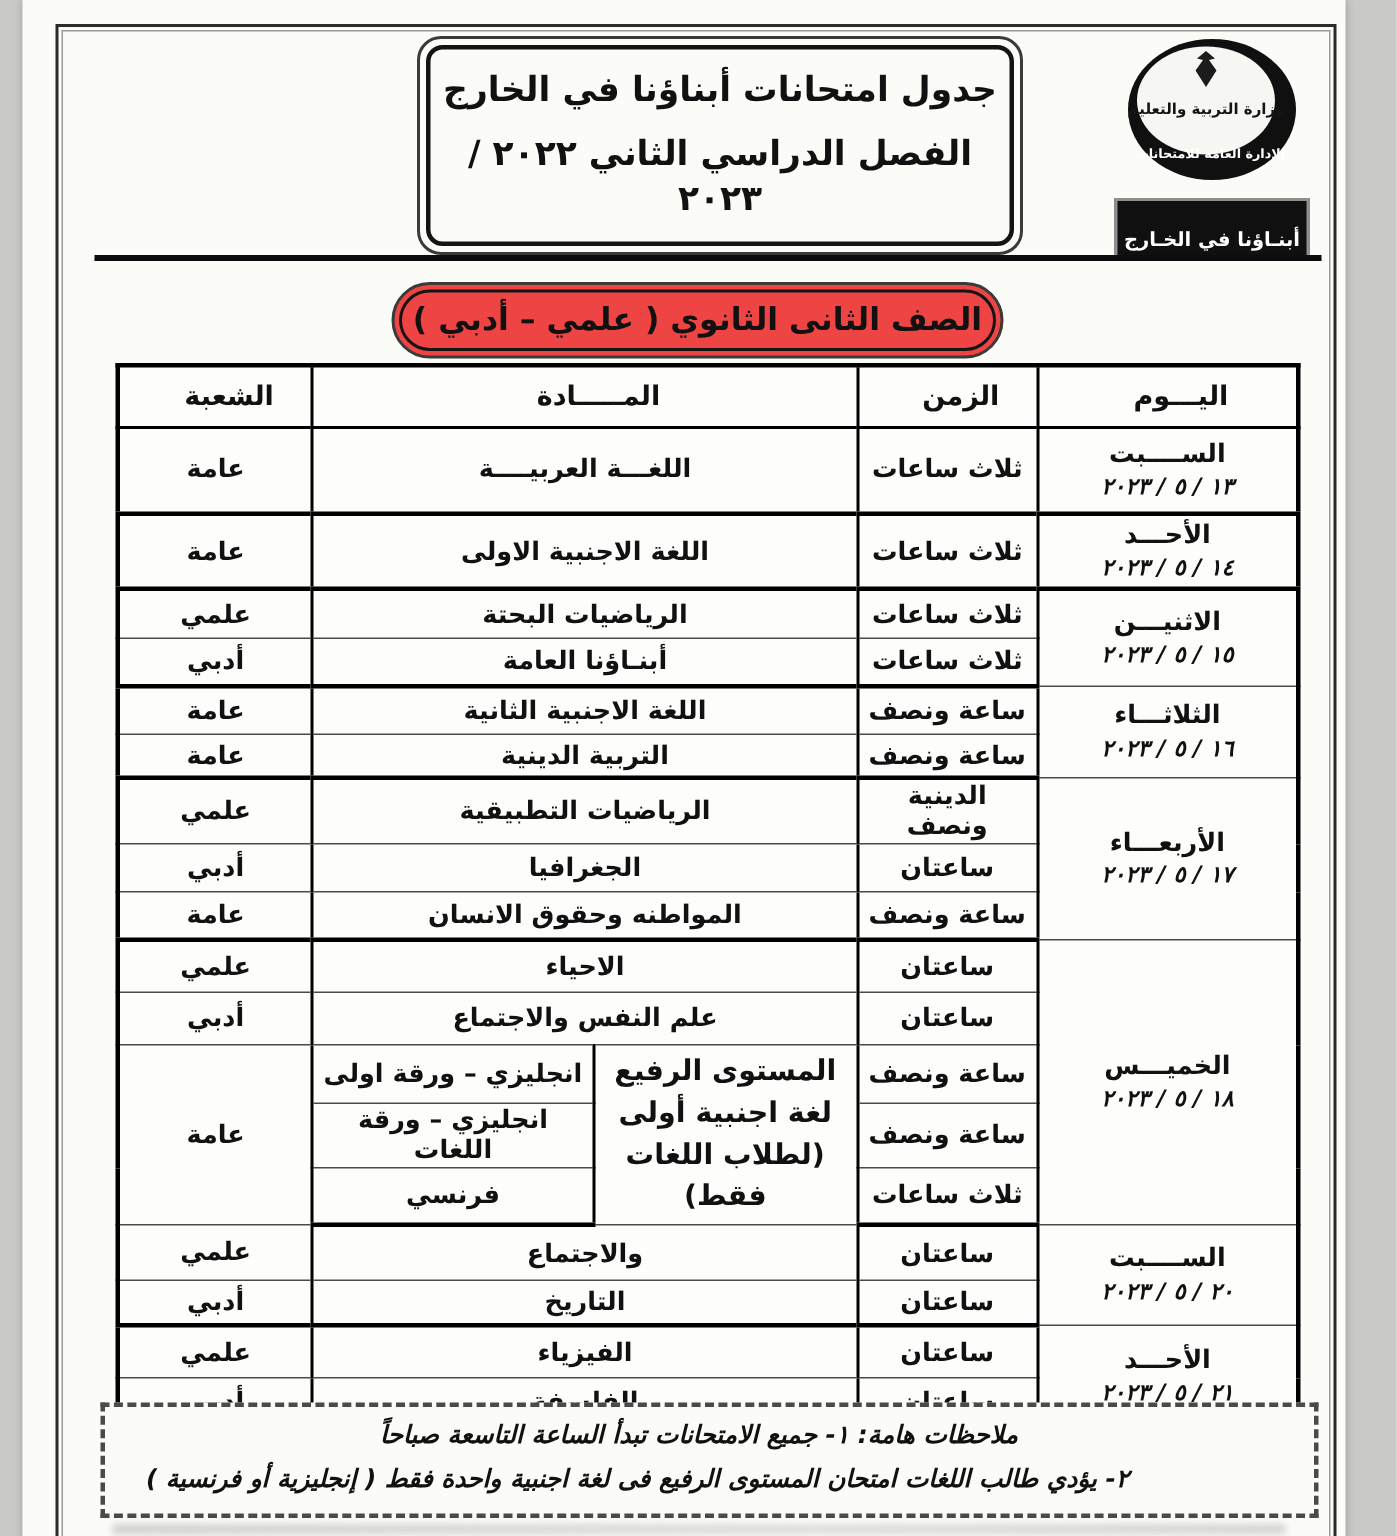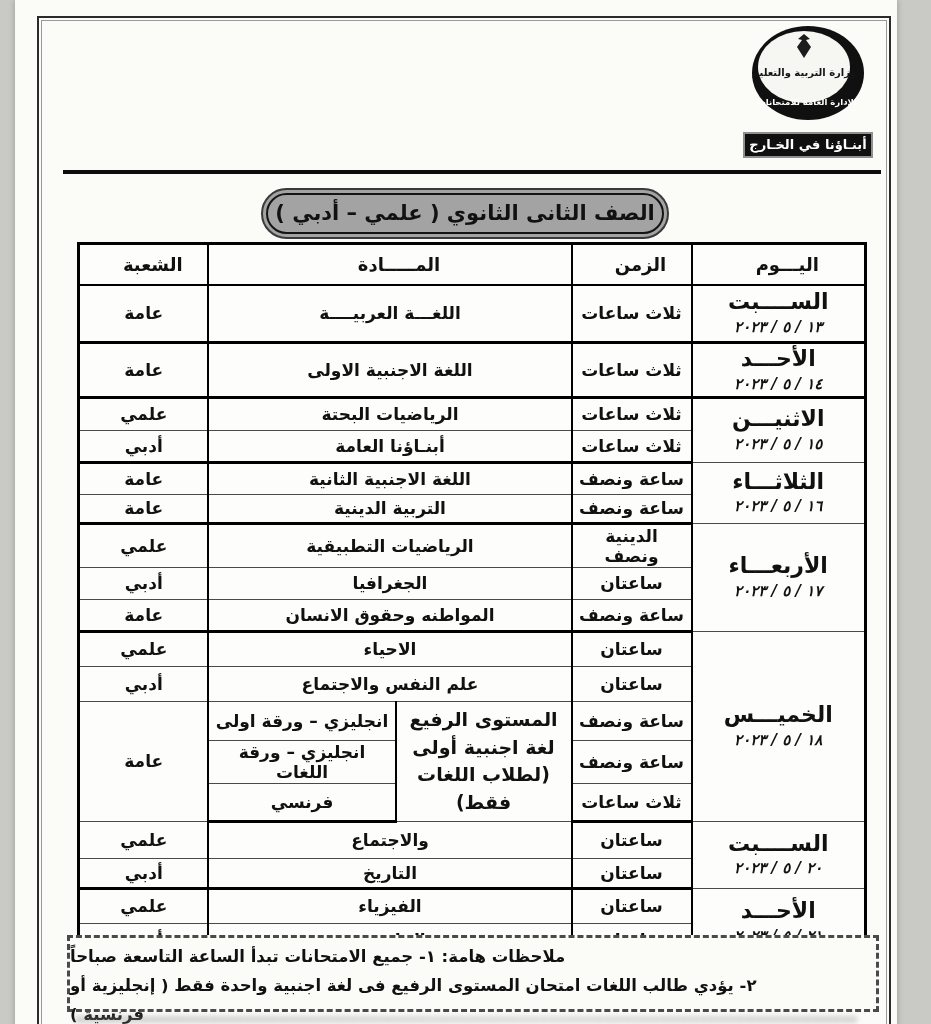--- a/index.html
+++ b/index.html
@@ -11,60 +11,66 @@
   .page-frame::before{content:"";position:absolute;inset:2px;border:1px solid #9a9a9a;}
 
   
   .title-box{position:absolute;top:24px;right:215px;width:392px;border:2px solid #3a3a3a;
     border-radius:16px;padding:4px;background:#fbfbf8;}
   .title-box-inner{border:3px solid #141414;border-radius:11px;padding:13px 8px 12px;text-align:center;}
   .title-line{font-size:23px;line-height:1.3;}
   .title-line1{margin-bottom:13px;}
   .logo-block{position:absolute;top:24px;right:24px;width:130px;text-align:center;}
   .logo-caption{margin-top:2px;border:2px solid #8f8f8f;background:#101010;color:#fff;
-    font-size:13px;padding:3px 2px 4px;letter-spacing:.5px;}
+    font-size:13px;padding:19px 2px 4px;letter-spacing:.5px;}
   .rule{position:absolute;top:170px;left:48px;right:16px;height:4px;background:#0d0d0d;}
   .subtitle-box{position:absolute;top:188px;right:228px;width:398px;border:2px solid #3a3a3a;
-    border-radius:999px;padding:3px;background:#a3a3a3;}
+    border-radius:999px;padding:3px;background:#ef4444;}
   .subtitle-inner{border:2.5px solid #141414;border-radius:999px;text-align:center;
     padding:6px 4px 7px;font-size:21px;}
 
   
   .table-wrap{position:absolute;top:242px;right:30px;}
   table.exam{border-collapse:collapse;table-layout:fixed;width:787px;background:#fdfdfb;}
   table.exam th,table.exam td{border-left:2px solid #000;border-right:2px solid #000;
     border-top:1px solid #4a4a4a;border-bottom:1px solid #4a4a4a;
     text-align:center;vertical-align:middle;padding:1px 3px;font-weight:700;}
   table.exam{border:3px solid #000;}
   table.exam th{font-size:18px;border-bottom:2.5px solid #000;padding-left:21px;}
   tr.group-end td{border-bottom:3px solid #000;}
   td.subject,td.paper{font-size:17px;}
   td.time{font-size:17px;}
   td.branch{font-size:17px;margin-top:24px;}
-  td.day .day-name{font-size:22px;line-height:1.3;}
+  td.day .day-name{font-size:17px;line-height:1.3;}
   td.day .day-date{font-size:15px;letter-spacing:1px;line-height:1.4;font-style:italic;}
   td.group-label div{font-size:19px;line-height:1.45;}
 
   
   .notes-box{position:absolute;top:935px;left:52px;right:18px;height:66px;
     border:3.5px dashed #4a4a4a;background:#fbfbf8;padding-top:5px;}
-  .note-line{font-size:16.5px;line-height:1.75;text-align:left;}
+  .note-line{font-size:16.5px;line-height:1.75;text-align:center;font-style:italic;}
   .note-line1{padding-right:14px;}
   .note-line2{padding-right:96px;}
 
   .bottom-smudge{position:absolute;top:1016px;left:60px;right:40px;height:7px;
     background:linear-gradient(90deg,rgba(140,140,140,.38),rgba(120,120,120,.22) 60%,rgba(140,140,140,.35));
     filter:blur(2.5px);}
 </style>
 </head>
 <body>
 
 <div class="page">
   <div class="page-frame"></div>
 
+  <div class="title-box">
+    <div class="title-box-inner">
+      <div class="title-line title-line1">جدول امتحانات أبناؤنا في الخارج</div>
+      <div class="title-line">الفصل الدراسي الثاني ٢٠٢٢ / ٢٠٢٣</div>
+    </div>
+  </div>
 
   <div class="logo-block">
     <svg width="126" height="102" viewBox="0 0 126 102">
       <ellipse cx="63" cy="49" rx="56" ry="47" fill="#101010"></ellipse>
       <ellipse cx="59" cy="43" rx="46" ry="36" fill="#f6f6f2"></ellipse>
       <path d="M59 10 l6 5 -4 1 5 7 -7 11 -7 -11 5 -7 -4 -1 z" fill="#1c1c1c"></path>
       <text x="59" y="52" text-anchor="middle" font-size="10" font-weight="bold" fill="#141414">وزارة التربية والتعليم</text>
       <text x="62" y="81" text-anchor="middle" font-size="8.5" font-weight="bold" fill="#ffffff">الإدارة العامة للامتحانات</text>
     </svg>
     <div class="logo-caption">أبنـاؤنا في الخـارج</div>

